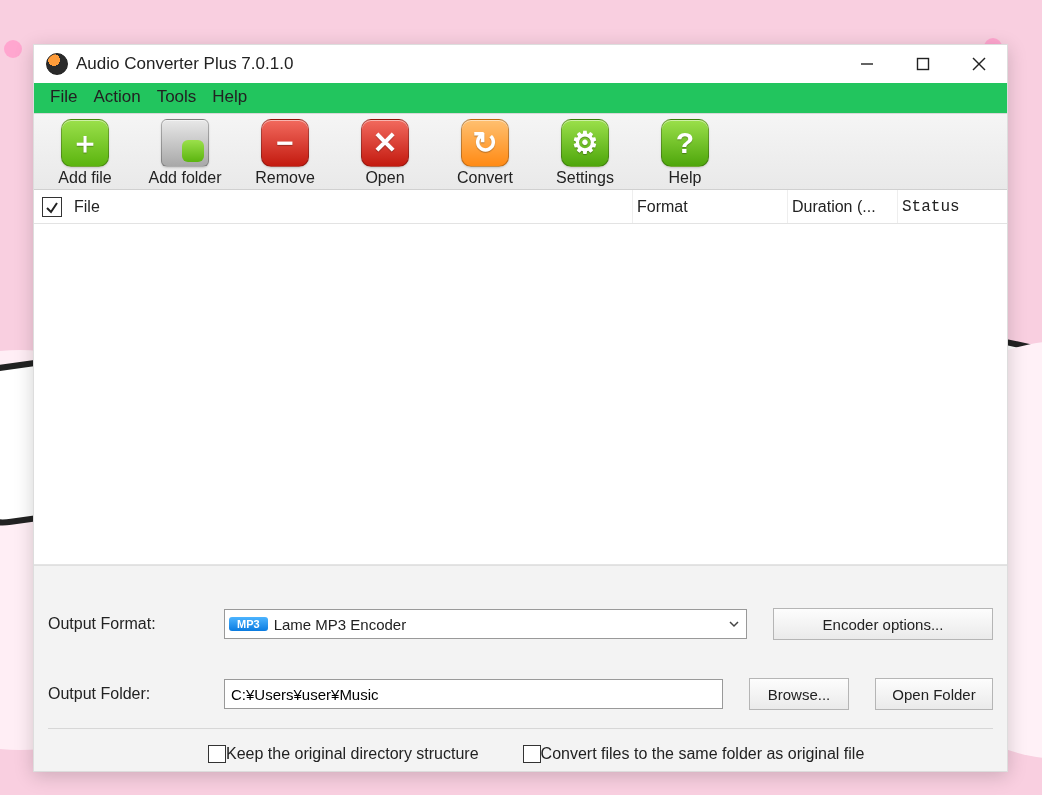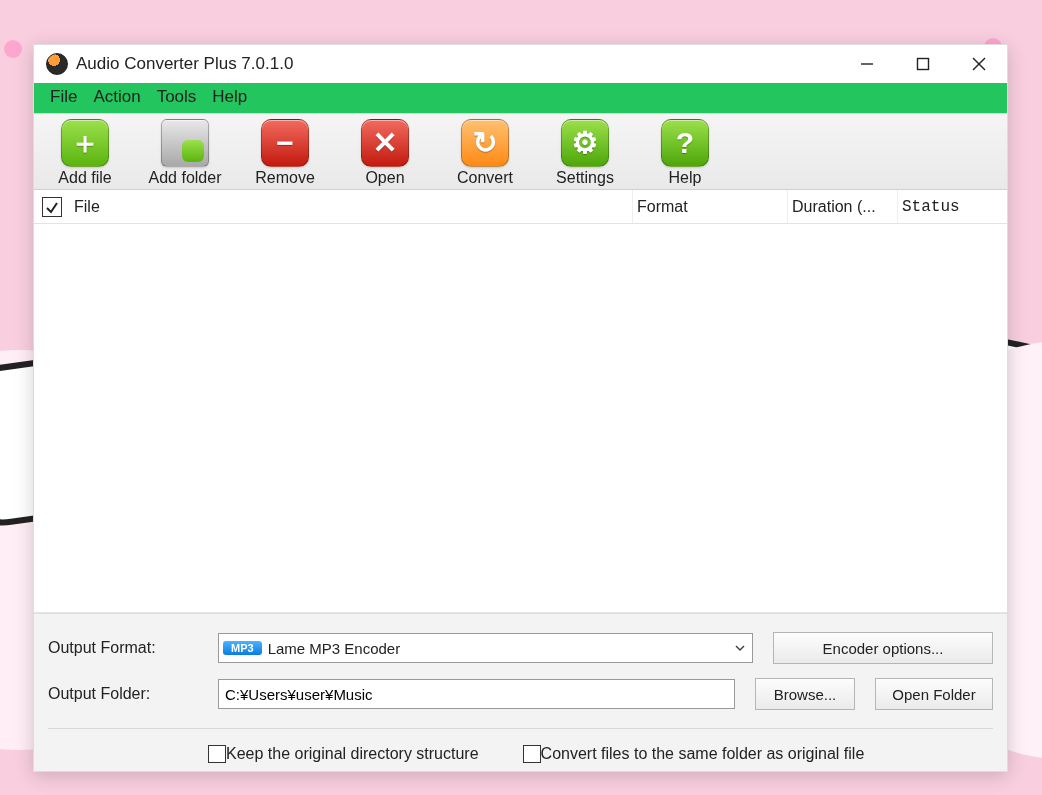--- a/index.html
+++ b/index.html
@@ -128,21 +128,21 @@
 
   .listbody { flex:1; background:#fff; border-bottom:1px solid #e4e4e4; }
 
   
   .bottompanel {
     background: #f3f3f3;
     padding: 18px 14px 8px 14px;
     display:flex; flex-direction:column; gap: 14px;
     border-top: 1px solid #e0e0e0;
   }
-  .row { display:flex; align-items:center; gap: 20px; }
+  .row { display:flex; align-items:center; gap: 26px; margin-top: 24px; }
   .row .label { width: 150px; font-size:16px; }
   .combo {
     flex:1; height:30px; background:#fff; border:1px solid #999;
     display:flex; align-items:center; padding-left:4px; position:relative;
   }
   .combo .mp3badge{
     background: linear-gradient(#4cb4ff,#0a7be0); color:#fff; font-size:11px; font-weight:bold;
     padding: 1px 8px; border-radius: 3px; margin-right:6px;
   }
   .combo .ddl { position:absolute; right:6px; top:6px; }

